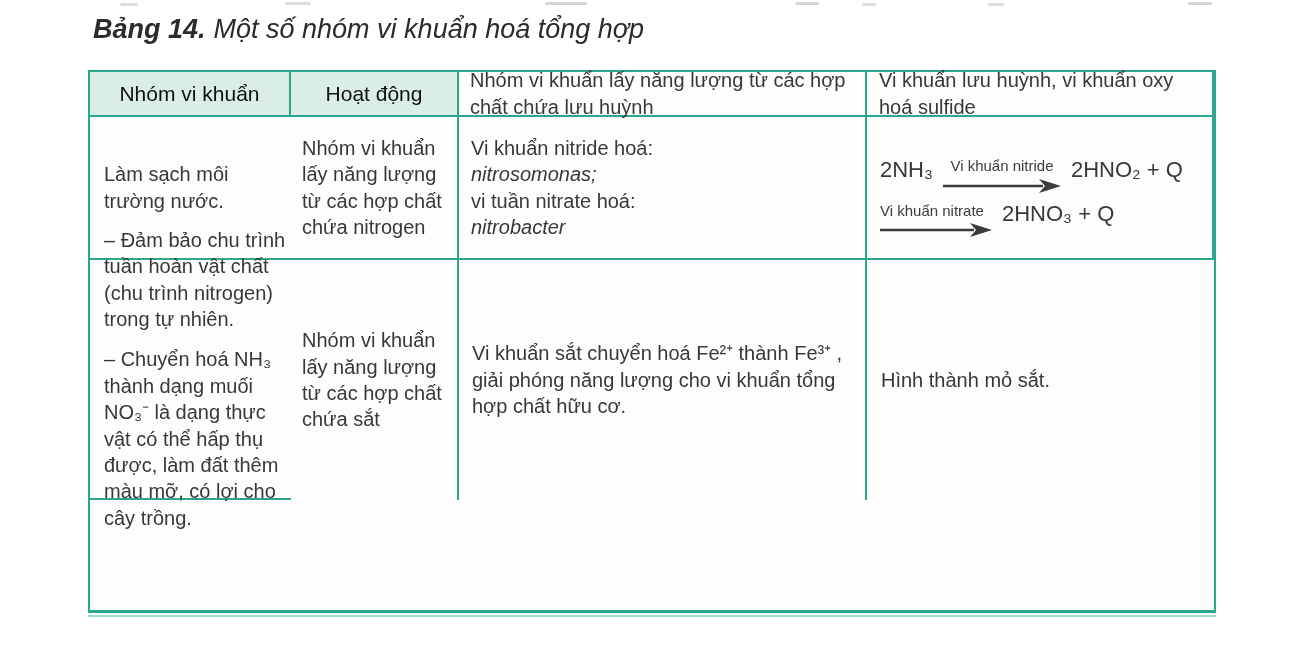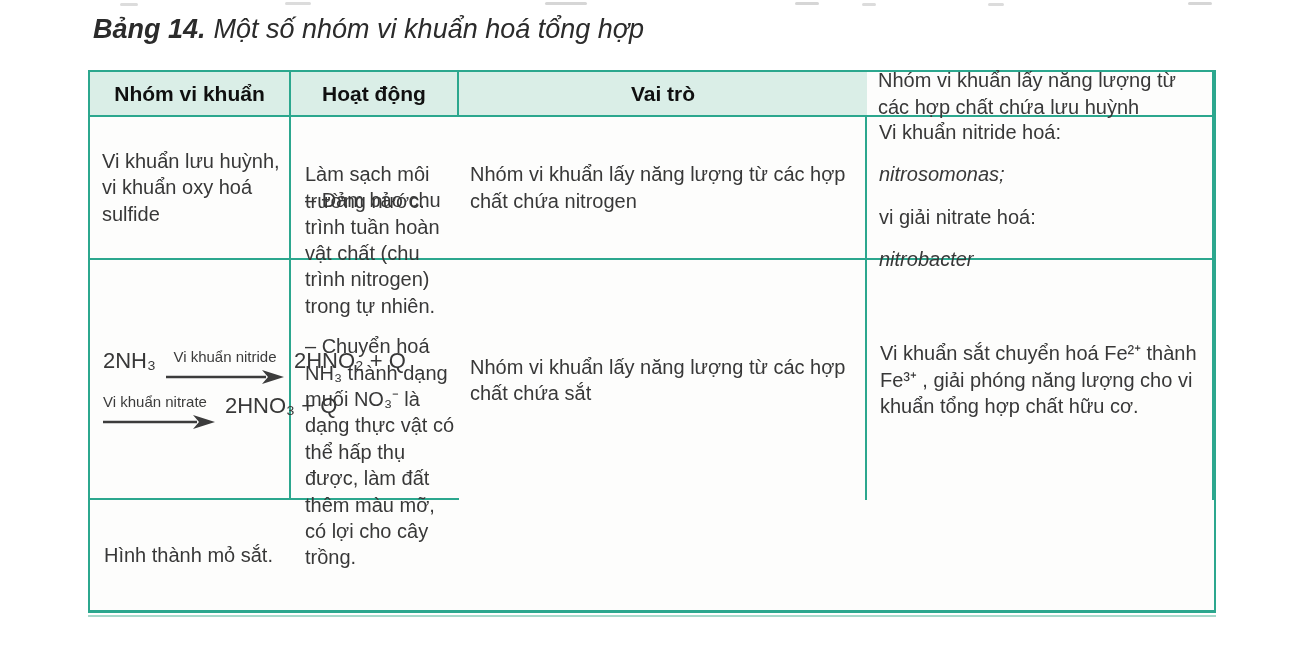--- a/index.html
+++ b/index.html
@@ -35,29 +35,29 @@
     border-bottom:2px solid var(--border);
     display:flex;flex-direction:column;justify-content:center;
     font-size:20px;line-height:1.32;
     padding:6px 10px;
   }
   .c.last-col{border-right:none;}
   .c.last-row{border-bottom:none;}
   .hdr{
     background:var(--header-bg);
     align-items:center;justify-content:center;
-    font-weight:bold;font-size:21px;color:#101010;
+    font-weight:normal;font-size:21px;color:#101010;
     padding:2px 4px;
   }
   .col-group{padding-left:11px;padding-right:8px;}
   .col-rep{padding-left:12px;padding-right:6px;}
   .col-act{padding-left:13px;padding-right:8px;}
   .col-role{padding-left:14px;padding-right:0;}
   .it{font-style:italic;}
-  .rep-line{display:block;margin-top:16px;}
+  .rep-line{display:block;}
   .role-p + .role-p{margin-top:14px;}
   .act-p{margin-bottom:2px;}
 
   .eq{display:flex;align-items:center;margin-top:8px;}
   .eq .formula{font-size:22px;white-space:nowrap;}
   .arrow-stack{display:flex;flex-direction:column;align-items:center;margin:0 10px;transform:translateY(5px);}
   .arrow-stack.left-align{align-items:flex-start;margin-left:0;}
   .eq-label{font-size:15px;color:#3c3c3c;margin-bottom:1px;white-space:nowrap;}
   .arrow-svg{display:block;}
 </style>
@@ -73,31 +73,30 @@
 <div class="artifact" style="left:1188px;top:2px;width:24px;background:#d6d6d6;"></div>
 
 <div class="title">
   <span class="t-label">Bảng 14.</span><span>Một số nhóm vi khuẩn hoá tổng hợp</span>
 </div>
 
 <div class="tbl">
 
   <div class="c hdr">Nhóm vi khuẩn</div>
   <div class="c hdr">Hoạt động</div>
-  <div class="c hdr last-col">Vai trò</div>
 
   <div class="c col-group">Nhóm vi khuẩn lấy năng lượng từ các hợp chất chứa lưu huỳnh</div>
   <div class="c col-rep">Vi khuẩn lưu huỳnh, vi khuẩn oxy hoá sulfide</div>
   <div class="c col-role last-col">Làm sạch môi trường nước.</div>
 
   <div class="c col-group">Nhóm vi khuẩn lấy năng lượng từ các hợp chất chứa nitrogen</div>
   <div class="c col-rep">
     <span class="rep-line">Vi khuẩn nitride hoá:</span>
     <span class="rep-line it">nitrosomonas;</span>
-    <span class="rep-line">vi giải nitrate hoá:</span>
+    <span class="rep-line">vi tuần nitrate hoá:</span>
     <span class="rep-line it">nitrobacter</span>
   </div>
   <div class="c col-act">
     <div class="eq">
       <span class="formula">2NH₃</span>
       <span class="arrow-stack">
         <span class="eq-label">Vi khuẩn nitride</span>
         <svg class="arrow-svg" width="118" height="16" viewBox="0 0 118 16">
           <line x1="0" y1="9" x2="100" y2="9" stroke="#3c3c3c" stroke-width="2.4"></line>
           <polygon points="96,2 118,9 96,16 102,9" fill="#3c3c3c"></polygon>

